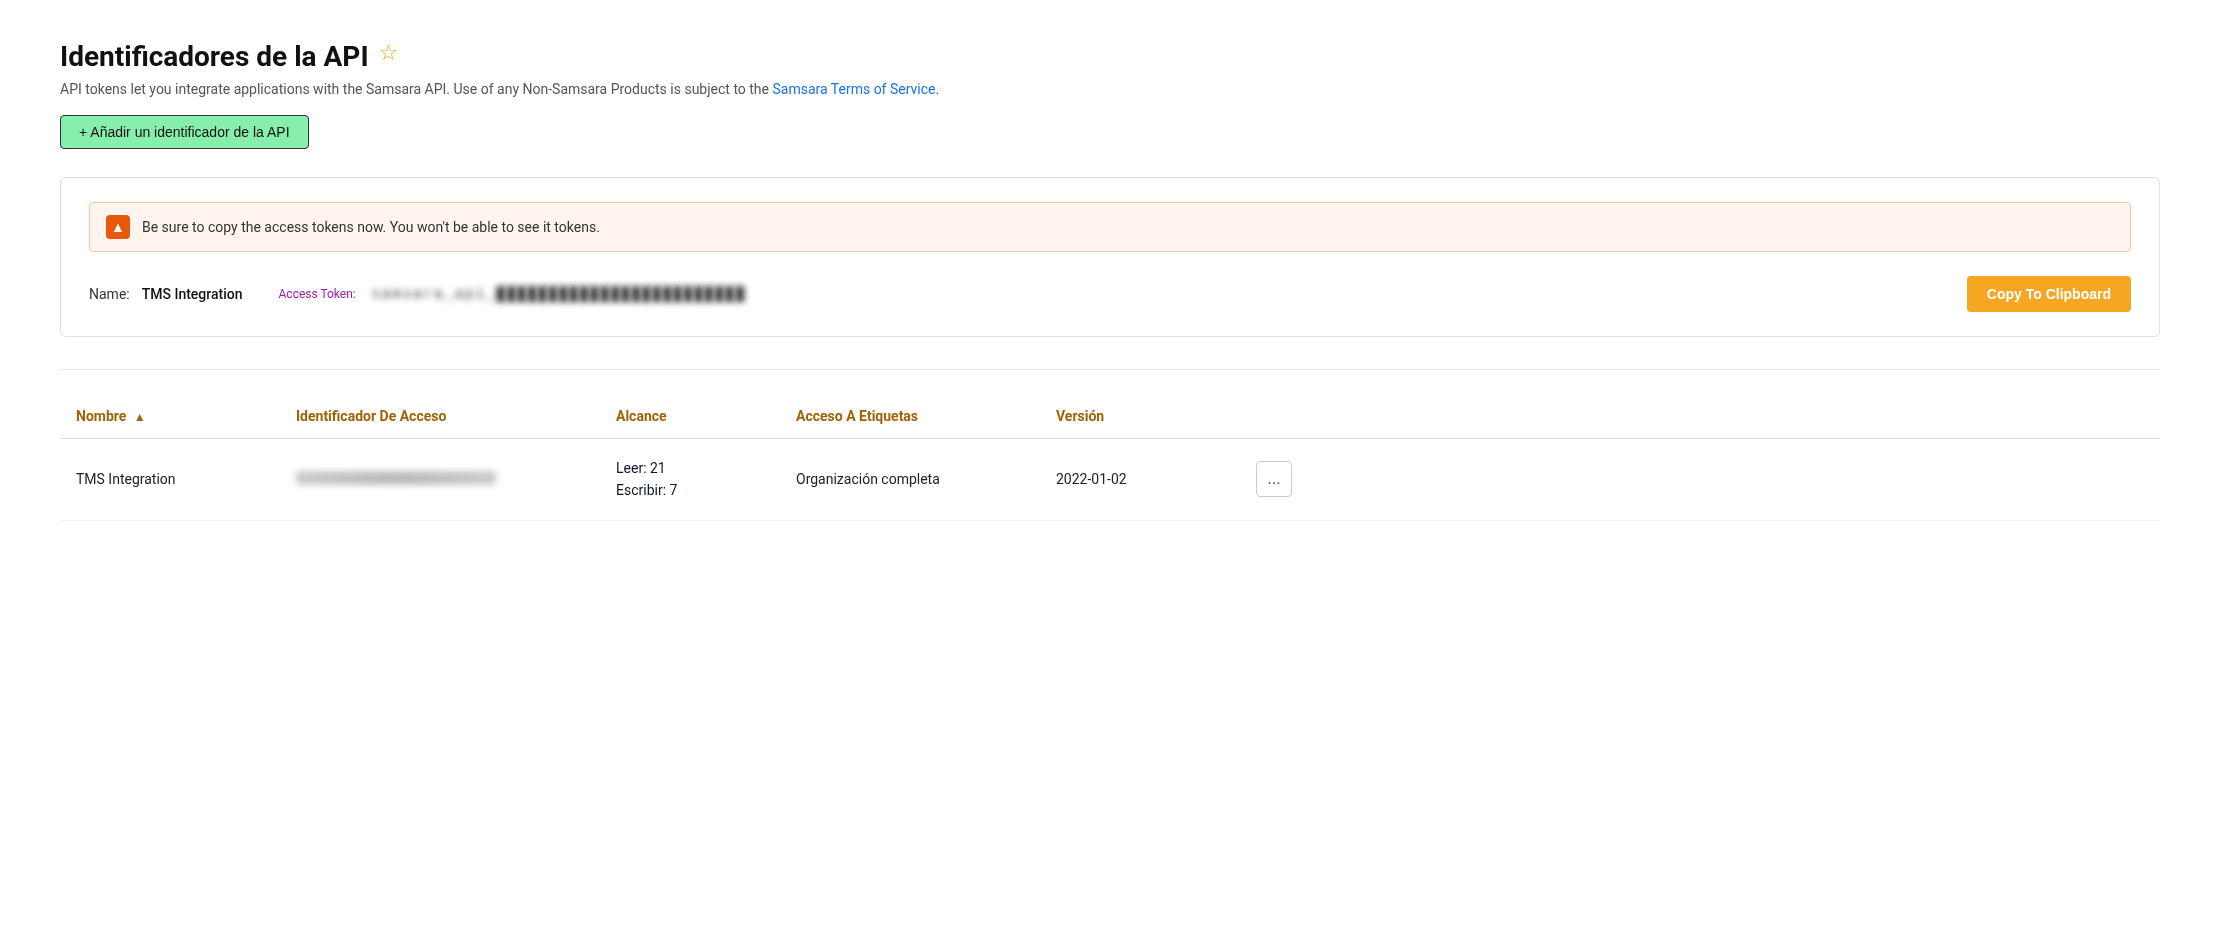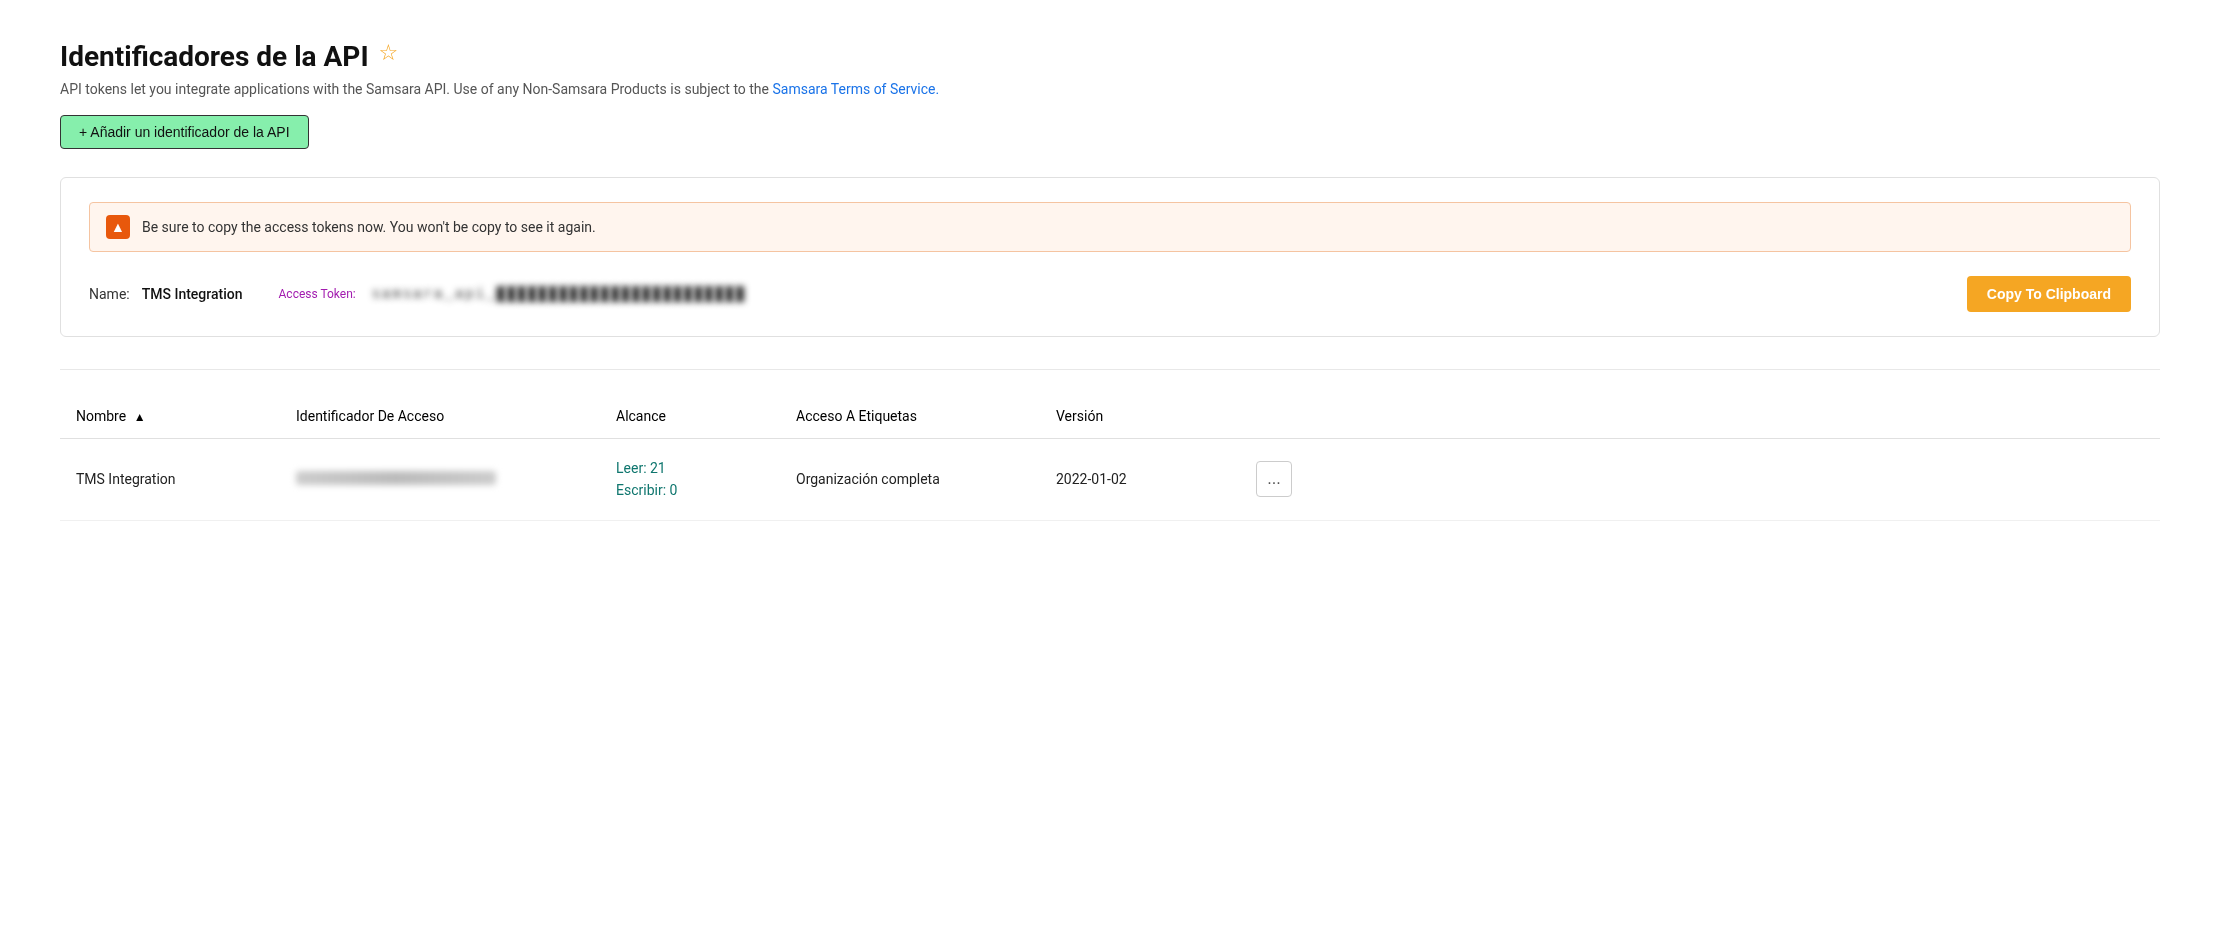--- a/index.html
+++ b/index.html
@@ -171,22 +171,22 @@
     .table-header {
       display: grid;
       grid-template-columns: 220px 320px 180px 260px 200px 60px;
       padding: 14px 16px;
       border-bottom: 1px solid #e0e0e0;
       margin-top: 24px;
     }
 
     .table-header-cell {
       font-size: 14px;
-      font-weight: 400;
-      color: #000000;
+      font-weight: 700;
+      color: #a16207;
     }
 
     .sort-arrow {
       font-size: 12px;
       margin-left: 4px;
     }
 
     .table-row {
       display: grid;
       grid-template-columns: 220px 320px 180px 260px 200px 60px;
@@ -204,21 +204,21 @@
       display: inline-block;
       width: 200px;
       height: 14px;
       background: linear-gradient(90deg, #ccc 0%, #bbb 50%, #ccc 100%);
       border-radius: 3px;
       filter: blur(3px);
     }
 
     .scope-cell {
       font-size: 14px;
-      color: #0f766e;
+      color: #0f172a;
       line-height: 1.6;
     }
 
     .more-btn {
       width: 36px;
       height: 36px;
       border: 1.5px solid #ccc;
       background: #fff;
       border-radius: 4px;
       cursor: pointer;
@@ -240,21 +240,21 @@
   <p class="subtitle">
     <span>API tokens let you integrate applications with the Samsara API. Use of any Non-Samsara Products is subject to the</span>
     <a href="#">Samsara Terms of Service.</a>
   </p>
   <button class="add-button">+ Añadir un identificador de la API</button>
 </div>
 
 <div class="token-card">
   <div class="warning-banner">
     <div class="warning-icon">▲</div>
-    <span class="warning-text">Be sure to copy the access tokens now. You won't be copy to see it again.</span>
+    <span class="warning-text">Be sure to copy the access tokens now. You won't be able to see it tokens.</span>
   </div>
   <div class="token-row">
     <div class="token-field">
       <span class="token-label">Name:</span>
       <span class="token-name">TMS Integration</span>
       <span class="access-token-label">Access Token:</span>
       <span class="blurred-token">samsara_api_████████████████████████</span>
     </div>
     <button class="copy-btn">Copy To Clipboard</button>
   </div>
@@ -275,21 +275,21 @@
     <div class="table-header-cell"></div>
   </div>
 
   <div class="table-row">
     <div class="table-cell">TMS Integration</div>
     <div class="table-cell">
       <span class="token-masked"></span>
     </div>
     <div class="scope-cell table-cell">
       <span>Leer: 21</span><br>
-      <span>Escribir: 0</span>
+      <span>Escribir: 7</span>
     </div>
     <div class="table-cell">Organización completa</div>
     <div class="table-cell">2022-01-02</div>
     <div class="table-cell">
       <button class="more-btn">...</button>
     </div>
   </div>
 </div>
 
 </body></html>

